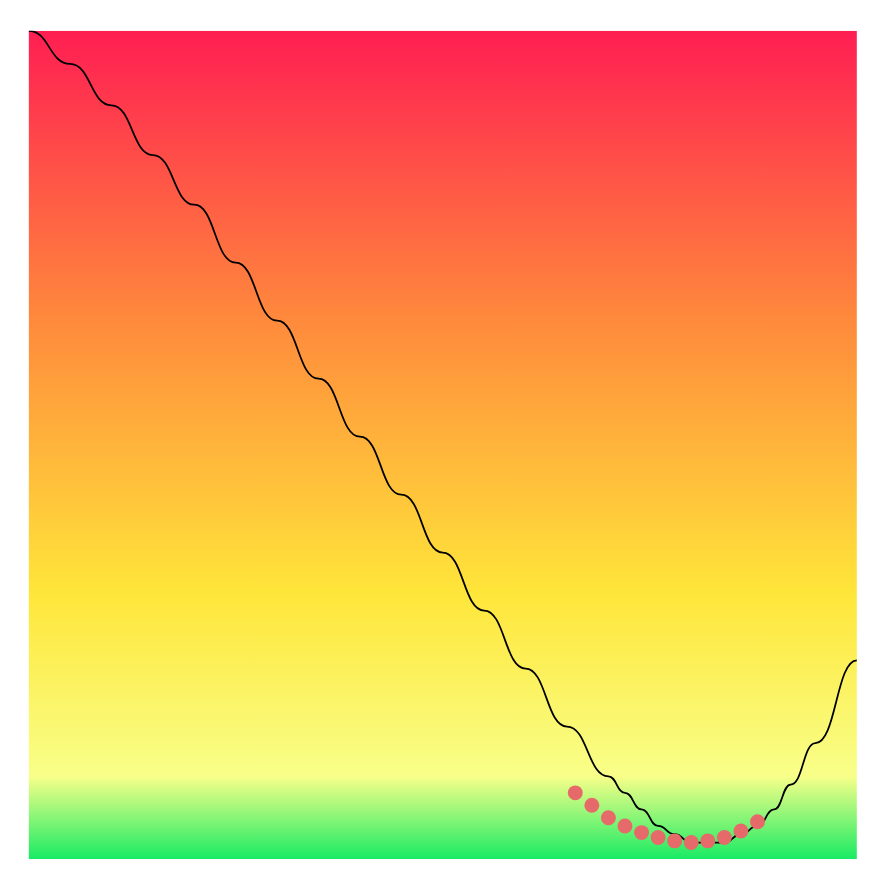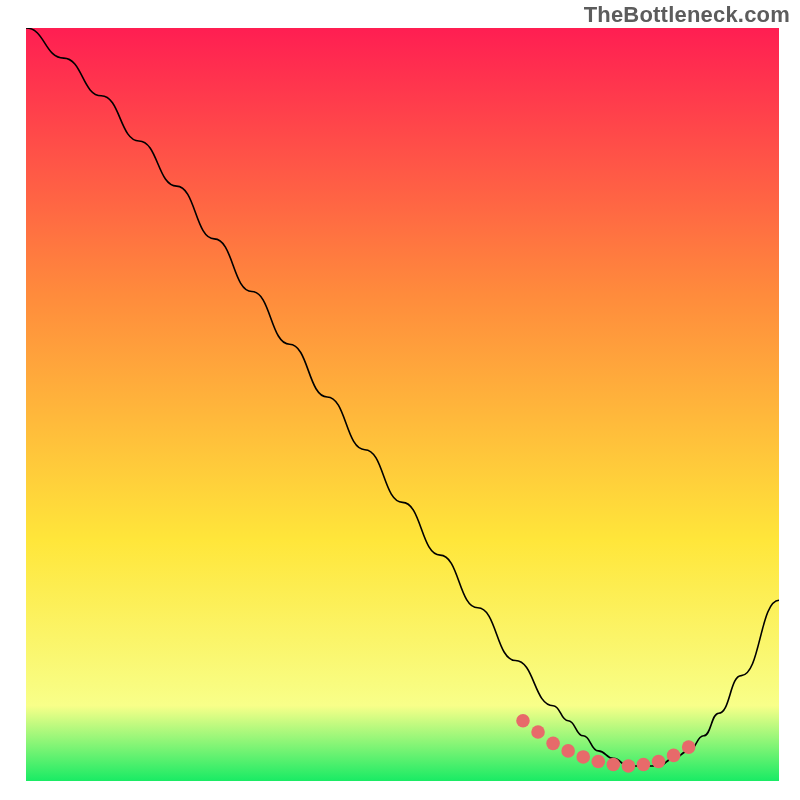--- a/index.html
+++ b/index.html
@@ -37,21 +37,20 @@
   svg {
     display: block;
     width: 100%;
     height: 100%;
   }
 </style>
 </head>
 <body>
 
 <div class="wrap">
-  <div class="watermark">TheBottleneck.com</div>
 
   <div class="plot">
     <svg viewBox="0 0 100 100" preserveAspectRatio="none">
       <defs>
         <linearGradient id="bg" x1="0" y1="0" x2="0" y2="1">
           <stop id="g0" offset="0%" stop-color="#ff1e52"></stop>
           <stop id="g1" offset="35%" stop-color="#ff8a3c"></stop>
           <stop id="g2" offset="68%" stop-color="#ffe63a"></stop>
           <stop id="g3" offset="90%" stop-color="#f8ff89"></stop>
           <stop id="g4" offset="100%" stop-color="#19eb64"></stop>

